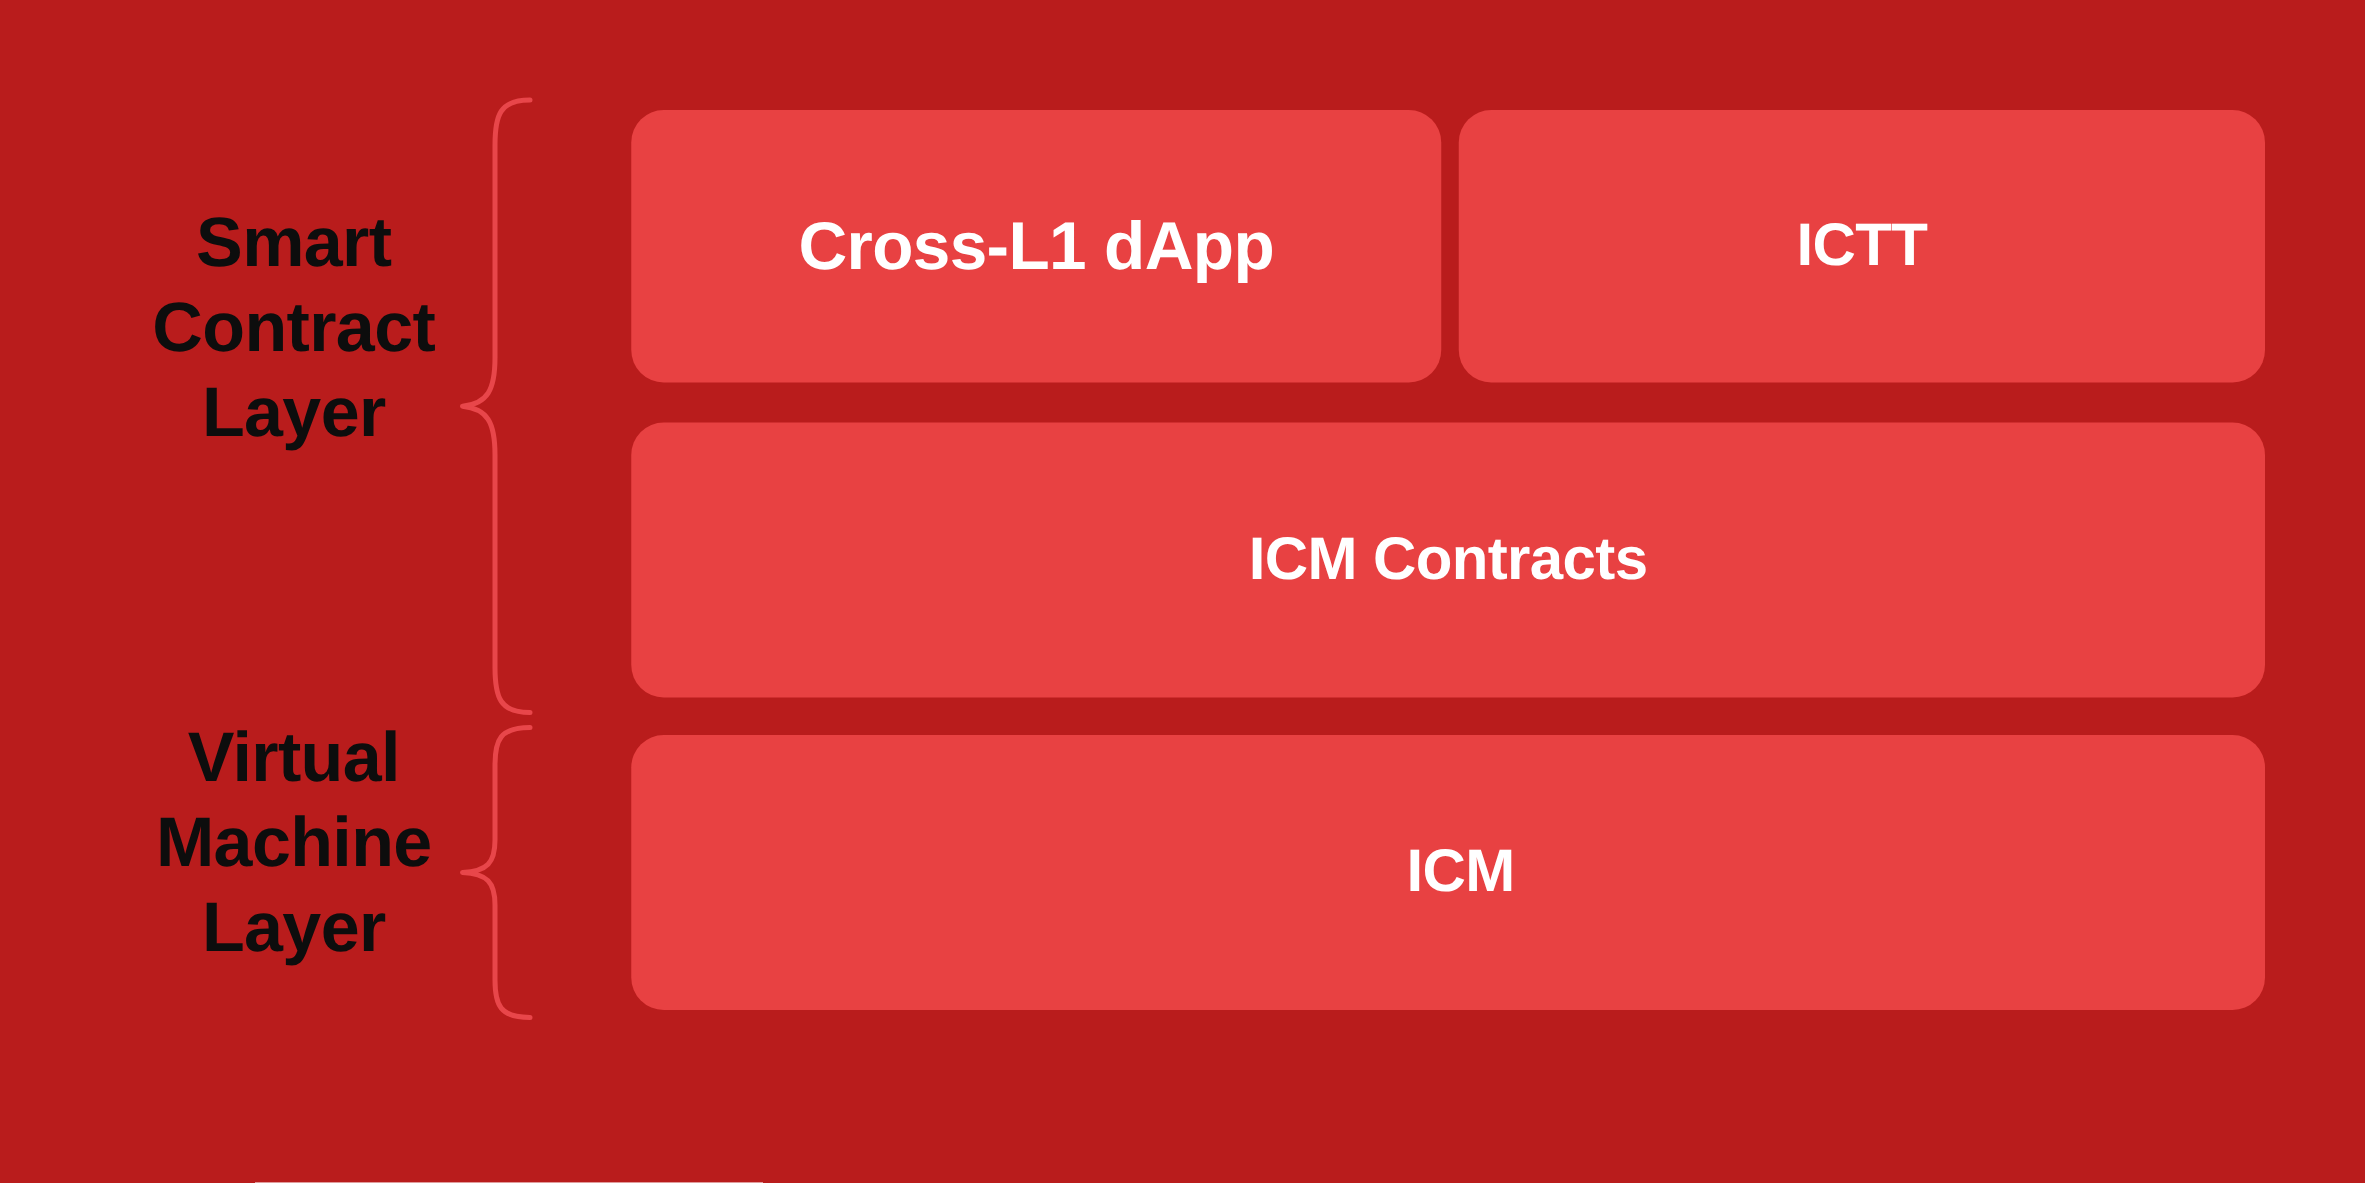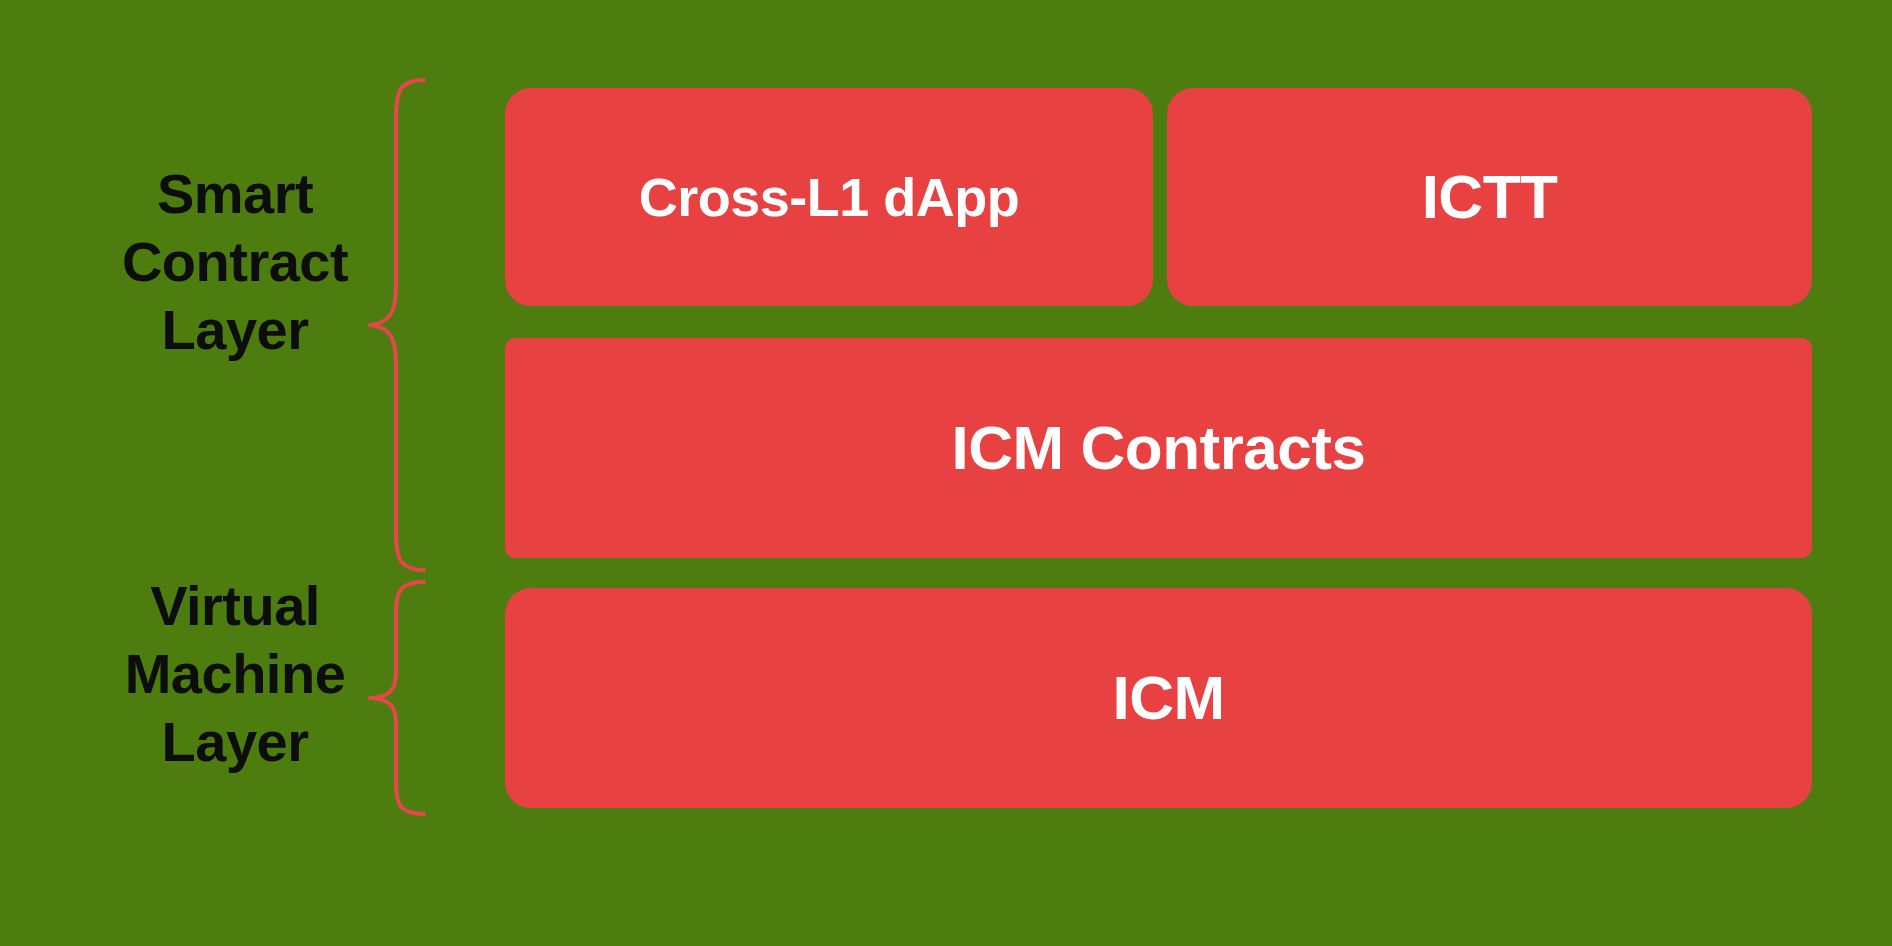--- a/index.html
+++ b/index.html
@@ -7,21 +7,21 @@
     padding: 0;
     background: #ffffff;
   }
   body {
     font-family: "Liberation Sans", sans-serif;
   }
   #canvas {
     position: relative;
     width: 1892px;
     height: 946px;
-    background: #4d7c0f;
+    background: #b91c1c;
     overflow: hidden;
   }
 
   
   .group-label {
     position: absolute;
     text-align: center;
     font-weight: 700;
     color: #0d0d0d;
     font-size: 56px;
@@ -72,21 +72,21 @@
     background: #E84142;
     border-radius: 26px;
     display: flex;
     align-items: center;
     justify-content: center;
     box-sizing: border-box;
   }
   .node-box .node-label {
     color: #ffffff;
     font-weight: 700;
-    font-size: 62px;
+    font-size: 48px;
     line-height: 1;
     letter-spacing: -0.5px;
     text-align: center;
     white-space: nowrap;
   }
   #box-cross-l1-dapp {
     left: 505px;
     top: 88px;
     width: 648px;
     height: 218px;
@@ -96,21 +96,20 @@
     left: 1167px;
     top: 88px;
     width: 645px;
     height: 218px;
   }
   #box-icm-contracts {
     left: 505px;
     top: 338px;
     width: 1307px;
     height: 220px;
-    border-radius: 10px;
   }
   #box-icm {
     left: 505px;
     top: 588px;
     width: 1307px;
     height: 220px;
     padding-left: 20px;
   }
 </style>
 </head>

